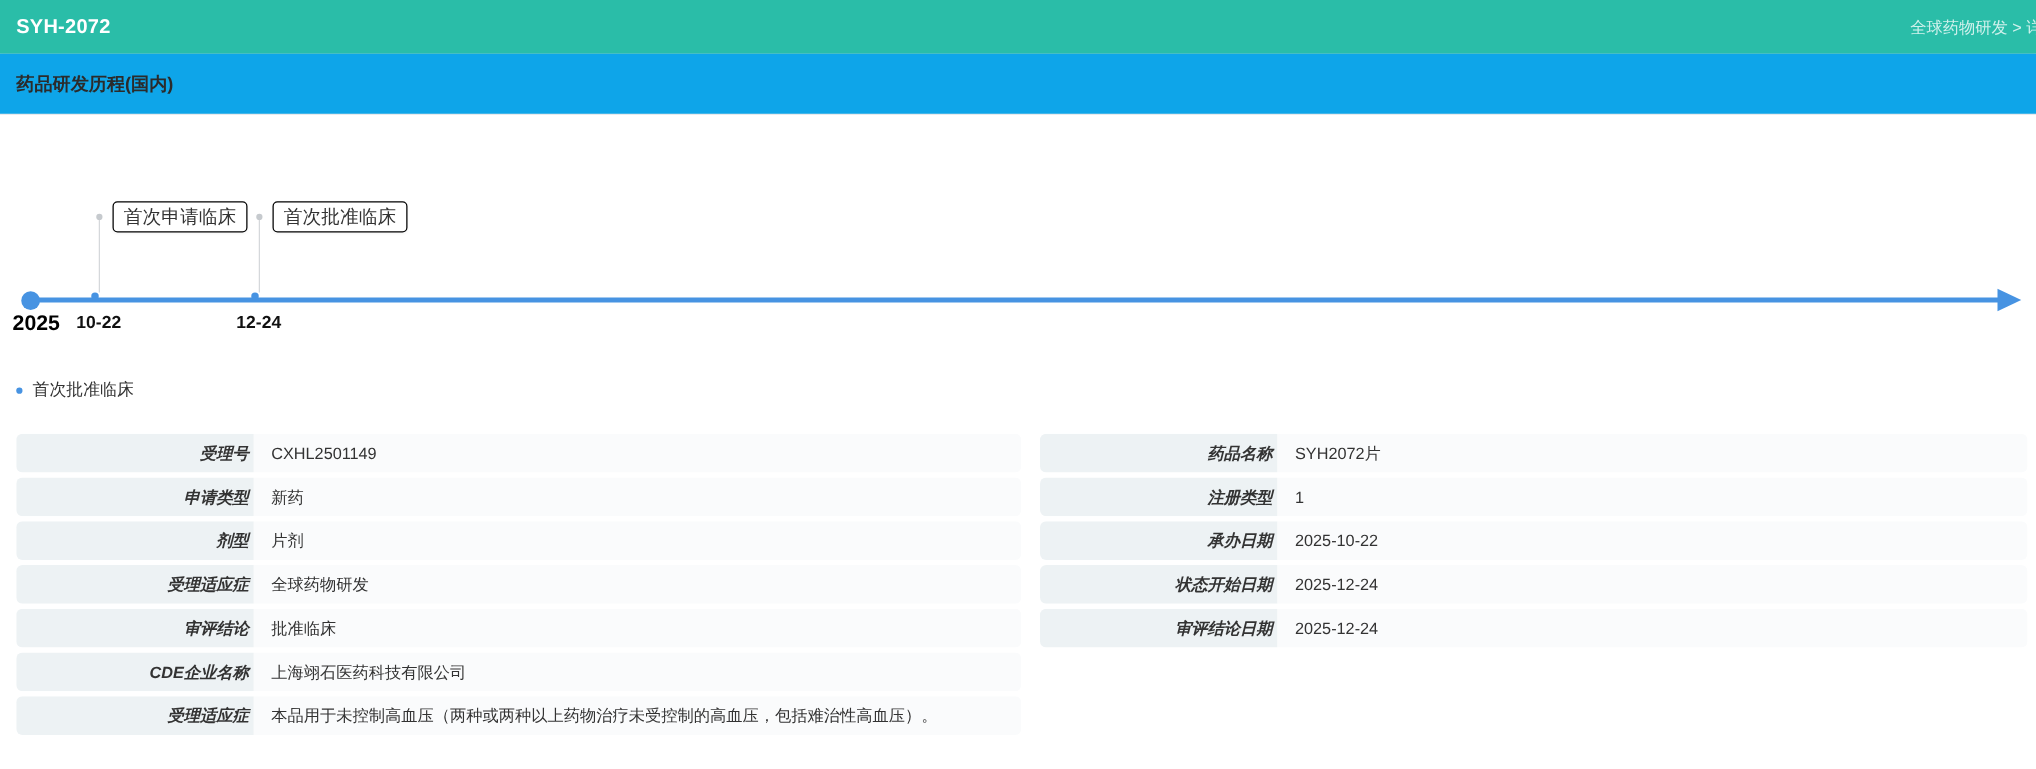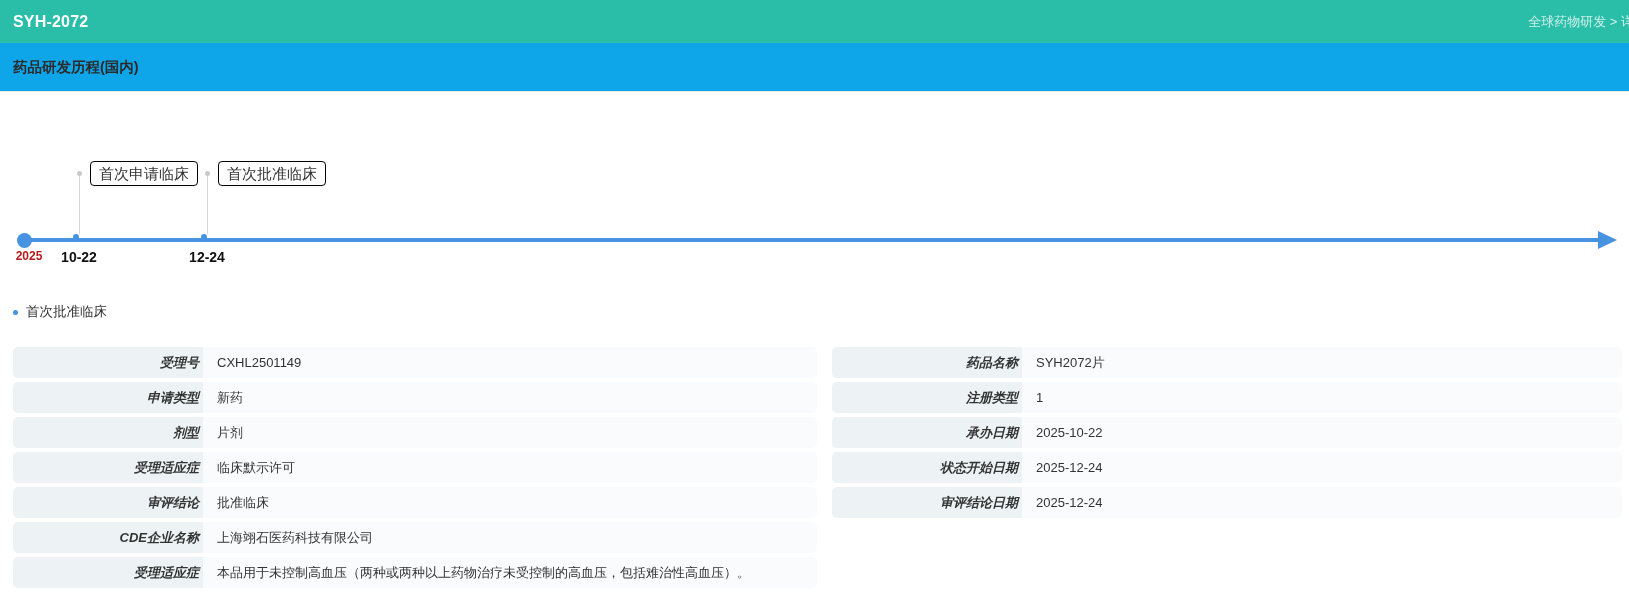--- a/index.html
+++ b/index.html
@@ -37,21 +37,21 @@
     position:absolute; left:1598px; top:139px; width:0; height:0;
     border-left:19px solid var(--blue,#4793e2);
     border-top:9px solid transparent; border-bottom:9px solid transparent;
   }
   .tl-start {
     position:absolute; left:17px; top:141px; width:15px; height:15px;
     border-radius:50%; background:var(--blue,#4793e2);
   }
   .tl-year {
     position:absolute; left:29px; top:157px; transform:translateX(-50%);
-    font-size:12px; font-weight:bold; color:#b91c1c; white-space:nowrap;
+    font-size:17px; font-weight:bold; color:#000000; white-space:nowrap;
   }
   .milestone { position:absolute; top:0; width:0; }
   .m-dot {
     position:absolute; left:-2px; top:79px; width:5px; height:5px;
     border-radius:50%; background:#c6cace;
   }
   .m-vline {
     position:absolute; left:0; top:84px; width:1px; height:58px; background:#d5d8db;
   }
   .m-node {
@@ -146,21 +146,21 @@
       <div class="row">
         <div class="cell-label">申请类型</div>
         <div class="cell-value">新药</div>
       </div>
       <div class="row">
         <div class="cell-label">剂型</div>
         <div class="cell-value">片剂</div>
       </div>
       <div class="row">
         <div class="cell-label">受理适应症</div>
-        <div class="cell-value">临床默示许可</div>
+        <div class="cell-value">全球药物研发</div>
       </div>
       <div class="row">
         <div class="cell-label">审评结论</div>
         <div class="cell-value">批准临床</div>
       </div>
       <div class="row">
         <div class="cell-label">CDE企业名称</div>
         <div class="cell-value">上海翊石医药科技有限公司</div>
       </div>
       <div class="row">

